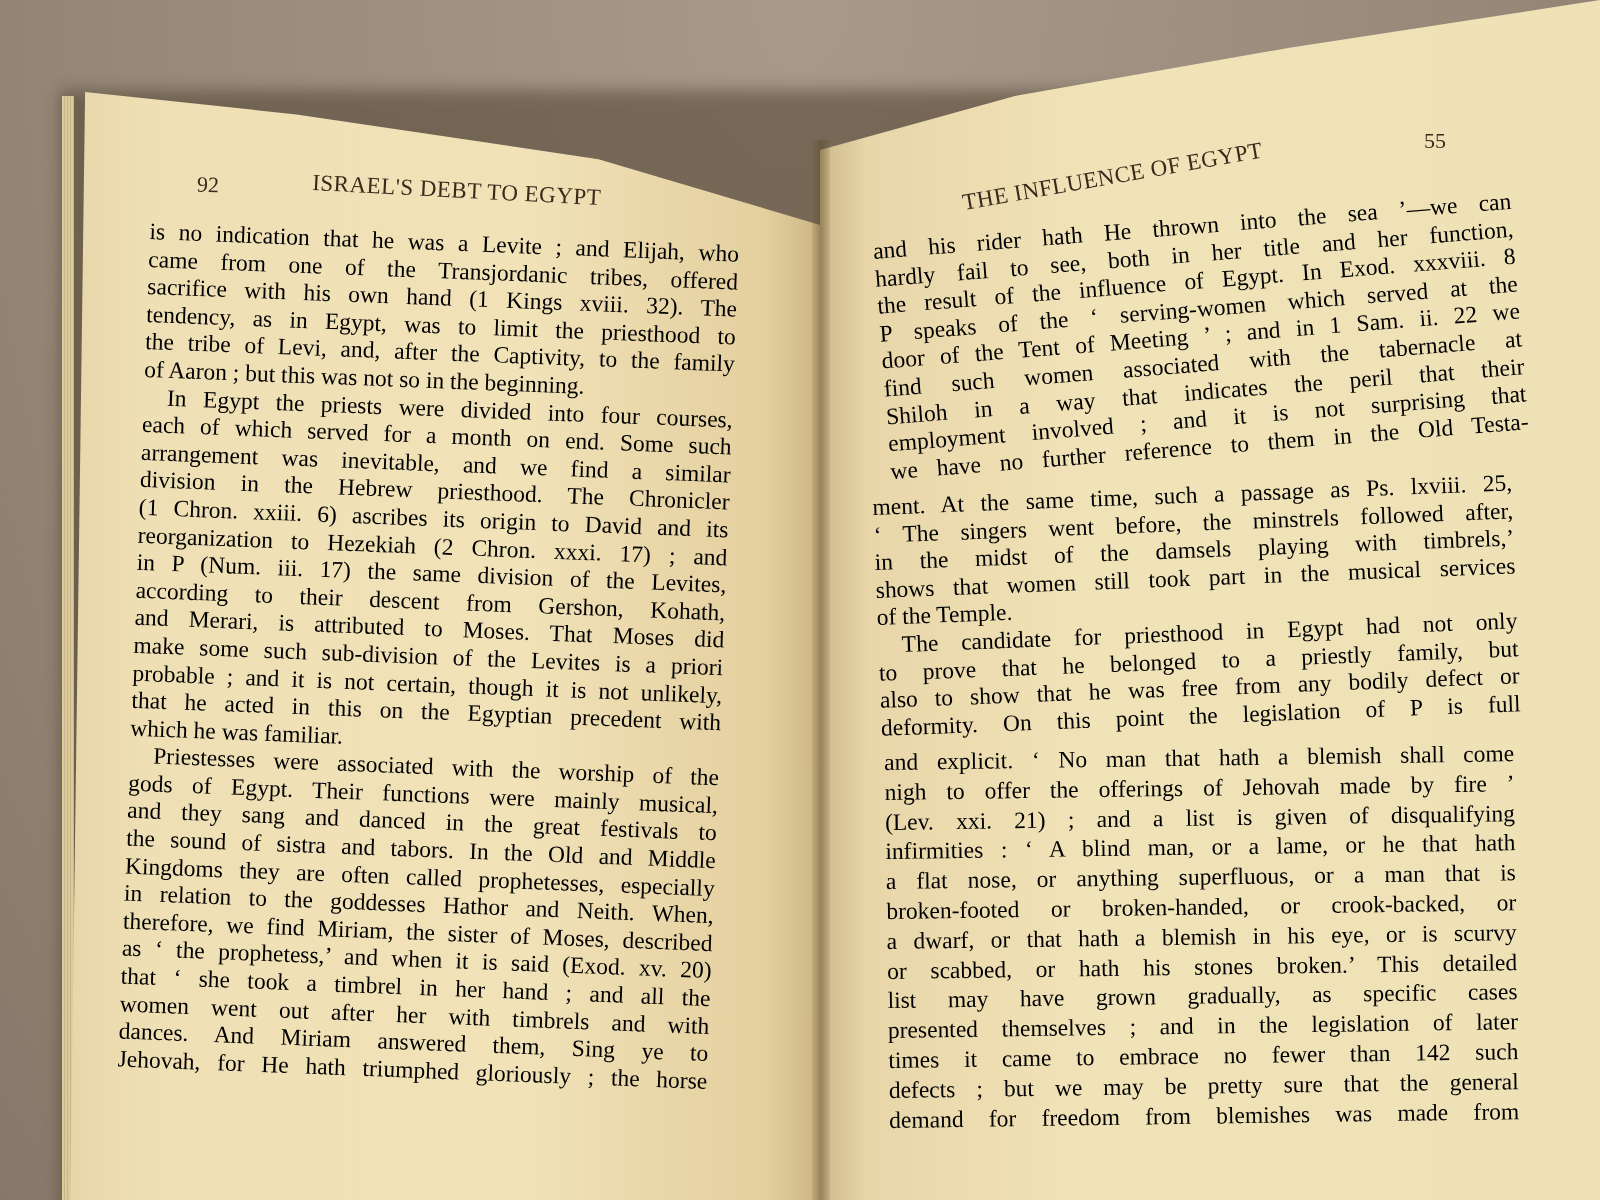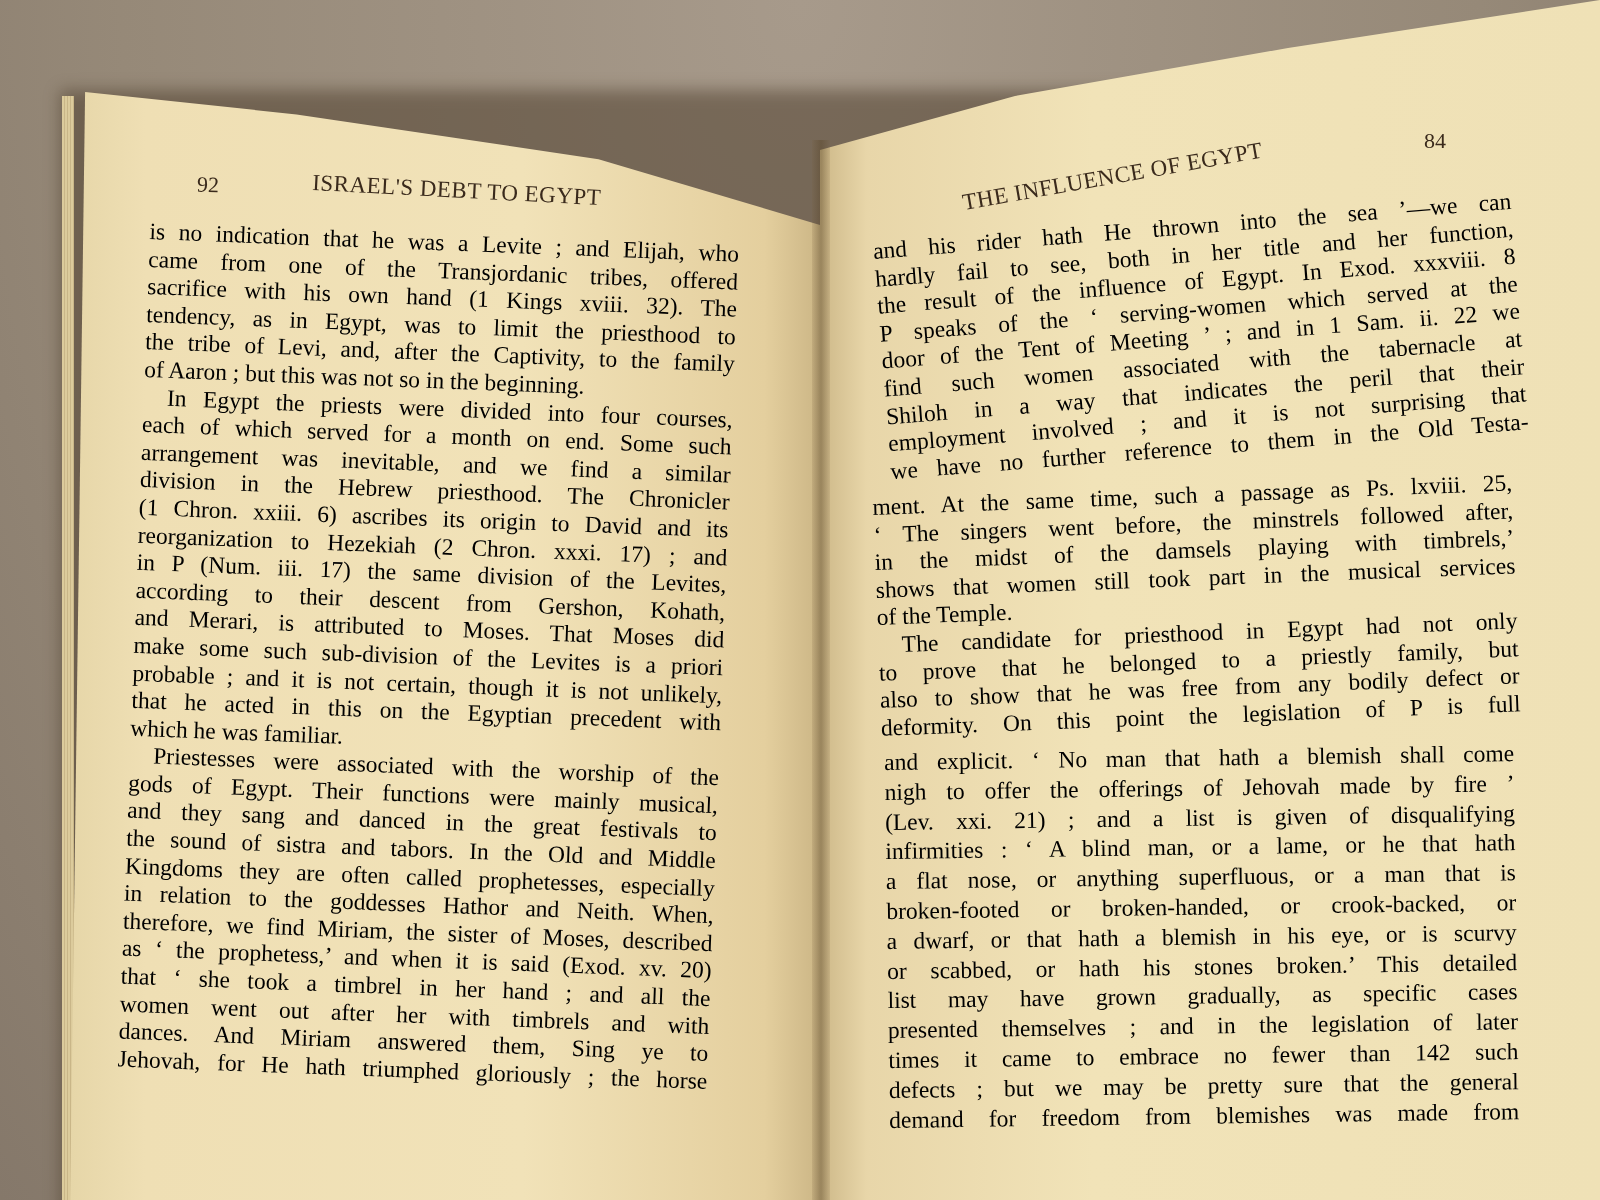--- a/index.html
+++ b/index.html
@@ -95,21 +95,21 @@
   <span class="line">in relation to the goddesses Hathor and Neith. When,</span>
   <span class="line">therefore, we find Miriam, the sister of Moses, described</span>
   <span class="line">as ‘ the prophetess,’ and when it is said (Exod. xv. 20)</span>
   <span class="line">that ‘ she took a timbrel in her hand ; and all the</span>
   <span class="line">women went out after her with timbrels and with</span>
   <span class="line">dances. And Miriam answered them, Sing ye to</span>
   <span class="line">Jehovah, for He hath triumphed gloriously ; the horse</span>
 </div>
 
 <div class="running-head" style="left:965px; top:190px; transform:rotate(-10deg); transform-origin:0 100%;">THE INFLUENCE OF EGYPT</div>
-<div class="pagenum" style="left:1424px; top:128px;">84</div>
+<div class="pagenum" style="left:1424px; top:128px;">55</div>
 
 <div class="text-block right-block" style="top:238px; transform:rotate(-4.5deg);">
   <span class="line">and his rider hath He thrown into the sea ’—we can</span>
   <span class="line">hardly fail to see, both in her title and her function,</span>
   <span class="line">the result of the influence of Egypt. In Exod. xxxviii. 8</span>
   <span class="line">P speaks of the ‘ serving-women which served at the</span>
   <span class="line">door of the Tent of Meeting ’ ; and in 1 Sam. ii. 22 we</span>
   <span class="line">find such women associated with the tabernacle at</span>
   <span class="line">Shiloh in a way that indicates the peril that their</span>
   <span class="line">employment involved ; and it is not surprising that</span>

